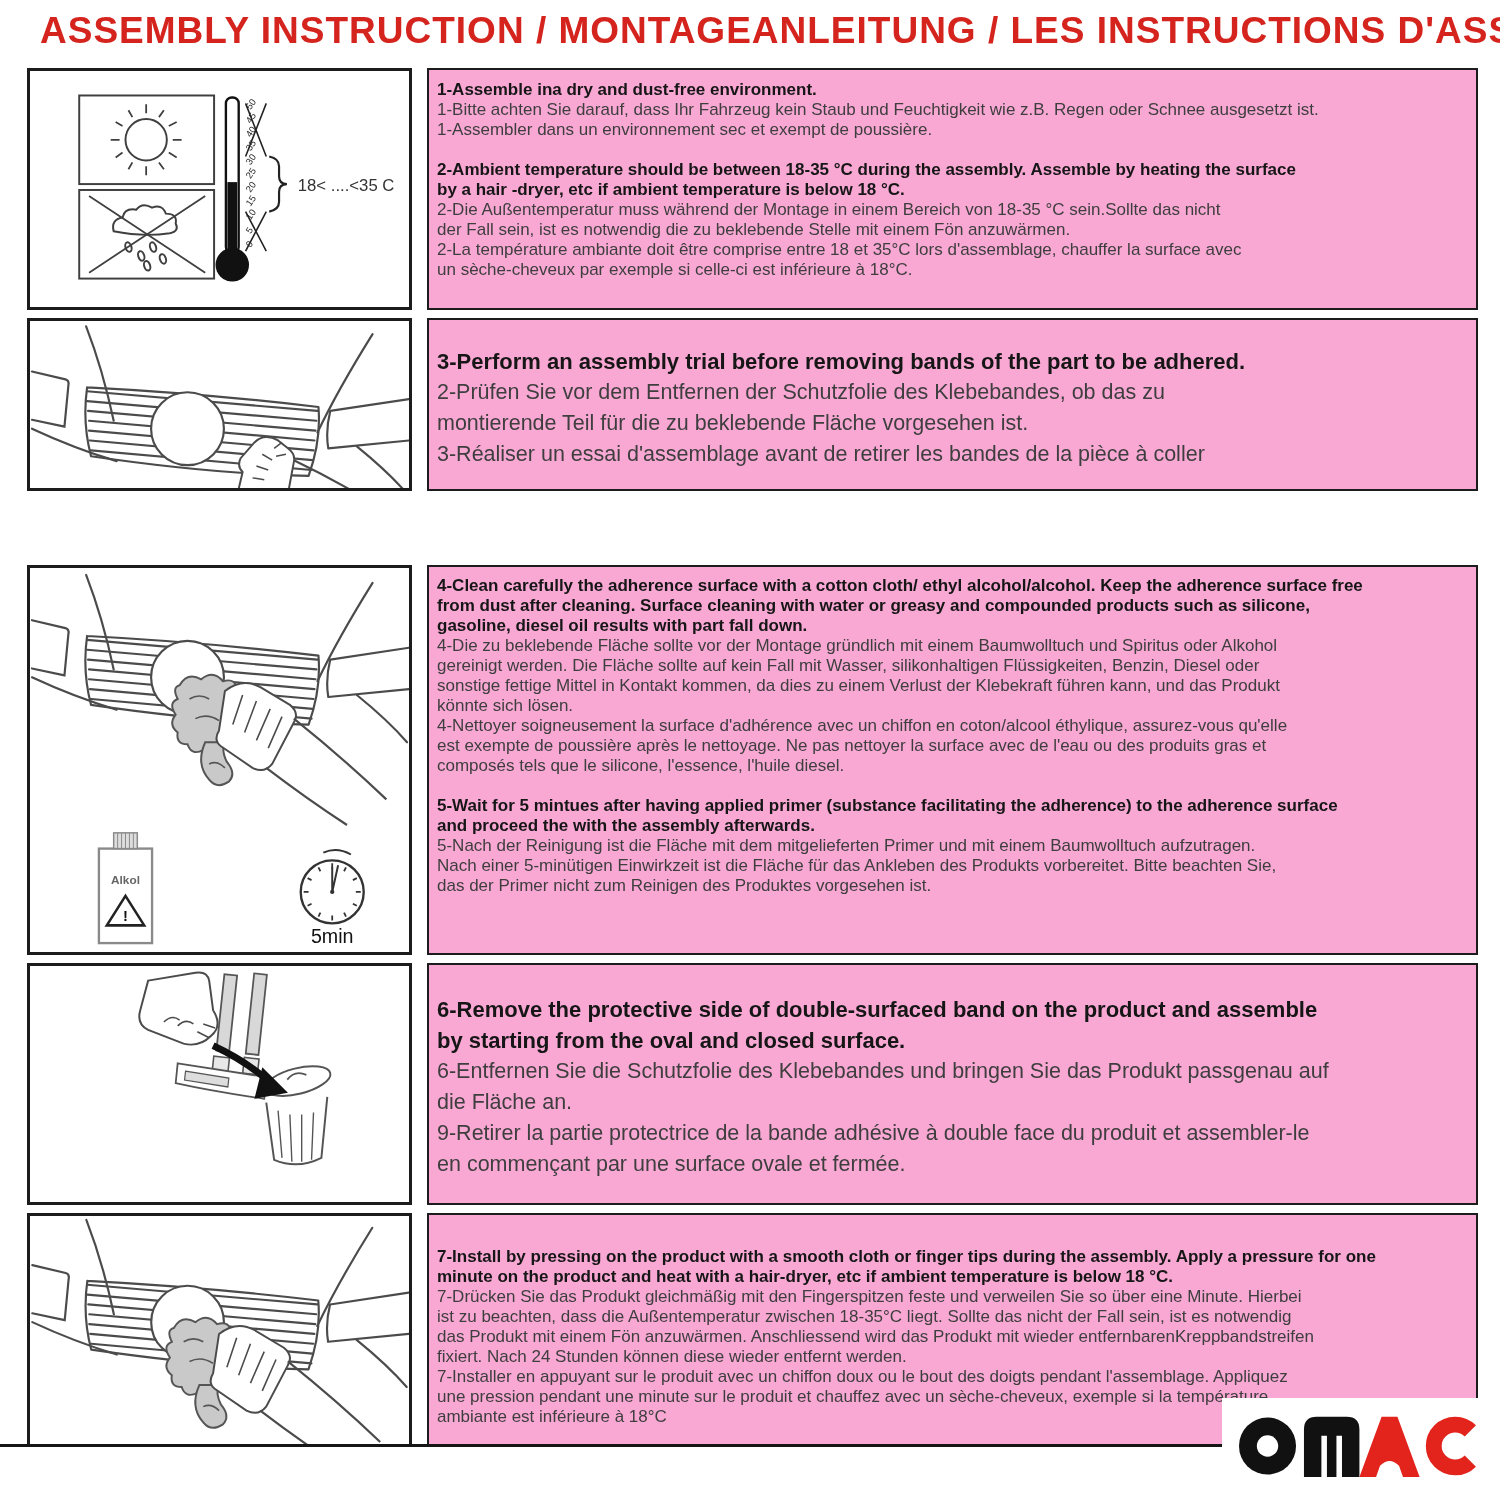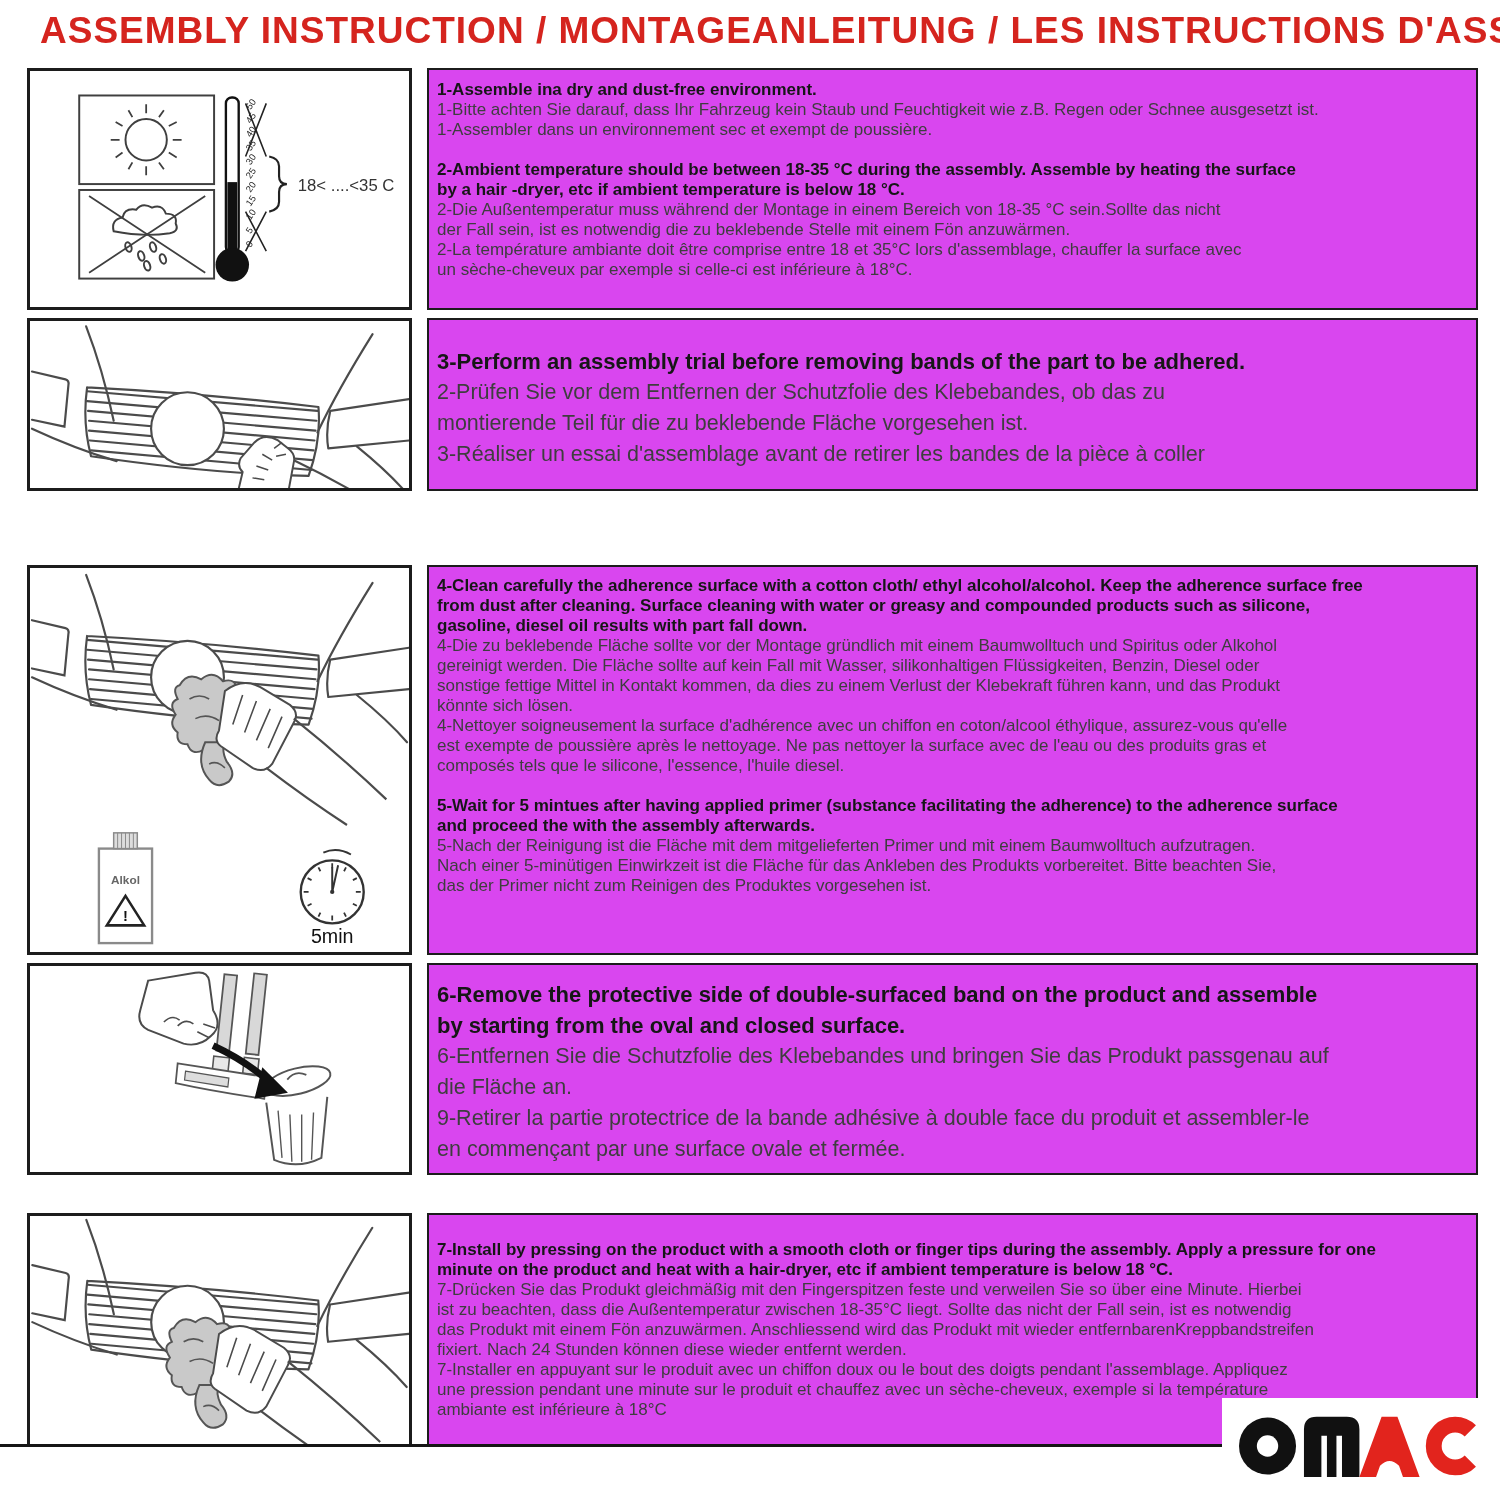--- a/index.html
+++ b/index.html
@@ -4,31 +4,31 @@
 <style>
   html,body{margin:0;padding:0;background:#fff;}
   body{width:1500px;height:1500px;position:relative;overflow:hidden;
        font-family:"Liberation Sans","DejaVu Sans",sans-serif;}
   .title{position:absolute;left:40px;top:10px;font-size:37px;font-weight:bold;
          color:#d5241e;letter-spacing:1px;white-space:nowrap;}
   .row{position:absolute;left:0;right:0;}
   .imgbox{position:absolute;left:27px;width:385px;top:0;bottom:0;
           border:3px solid #1c1c1c;background:#fff;box-sizing:border-box;overflow:hidden;}
   .textbox{position:absolute;left:427px;width:1051px;top:0;bottom:0;
-           border:2px solid #1c1c1c;background:#d946ef;box-sizing:border-box;
+           border:2px solid #1c1c1c;background:#f9a8d4;box-sizing:border-box;
            padding:10px 8px 4px 8px;overflow:hidden;}
   .textbox.center{display:flex;flex-direction:column;justify-content:center;}
   .p{margin:0;white-space:pre-line;color:#3e3e3e;}
   .sm .p{font-size:17px;line-height:20px;}
   .lg .p{font-size:21.5px;line-height:31px;}
   .p.b{font-weight:bold;color:#161616;}
   .lg .p.b{font-size:22px;}
   .group + .group{margin-top:20px;}
   .pad18{padding-top:9px;}
-  .pad24{padding-top:25px;}
+  .pad24{padding-top:32px;}
   .footer-rule{position:absolute;left:0;top:1444px;width:1224px;height:3px;background:#161616;}
   .logo-wrap{position:absolute;left:1222px;top:1398px;width:278px;height:95px;background:#fff;
              display:flex;align-items:center;justify-content:center;}
   svg{display:block;}
 </style>
 </head>
 <body>
 
 <svg width="0" height="0" style="position:absolute" aria-hidden="true">
   <defs>
@@ -180,21 +180,21 @@
     <div class="group">
       <p class="p b">5-Wait for 5 mintues after having applied primer (substance facilitating the adherence) to the adherence surface
 and proceed the with the assembly afterwards.</p>
       <p class="p">5-Nach der Reinigung ist die Fläche mit dem mitgelieferten Primer und mit einem Baumwolltuch aufzutragen.
 Nach einer 5-minütigen Einwirkzeit ist die Fläche für das Ankleben des Produkts vorbereitet. Bitte beachten Sie,
 das der Primer nicht zum Reinigen des Produktes vorgesehen ist.</p>
     </div>
   </div>
 </section>
 
-<section class="row" style="top:963px;height:212px">
+<section class="row" style="top:963px;height:242px">
   <div class="imgbox">
     <svg width="379" height="236" viewBox="0 0 385 238">
       <g>
         <path fill="#fff" stroke="#4b4b4b" stroke-width="2" d="M120 14L168 6Q180 4 182 14L186 44Q196 60 184 70Q172 82 156 78L120 64Q108 58 112 44Z"></path>
         <path fill="none" stroke="#4b4b4b" stroke-width="1.6" d="M150 60Q158 52 166 58M136 56Q144 48 152 54M170 66L182 72M176 58L188 62"></path>
       </g>
       <g transform="rotate(6 200 60)">
         <rect x="192" y="8" width="13" height="78" fill="#d8d8d8" stroke="#555" stroke-width="1.8"></rect>
         <rect x="222" y="4" width="13" height="82" fill="#d8d8d8" stroke="#555" stroke-width="1.8"></rect>
         <rect x="190" y="92" width="16" height="18" fill="#e8e8e8" stroke="#555" stroke-width="1.6"></rect>

